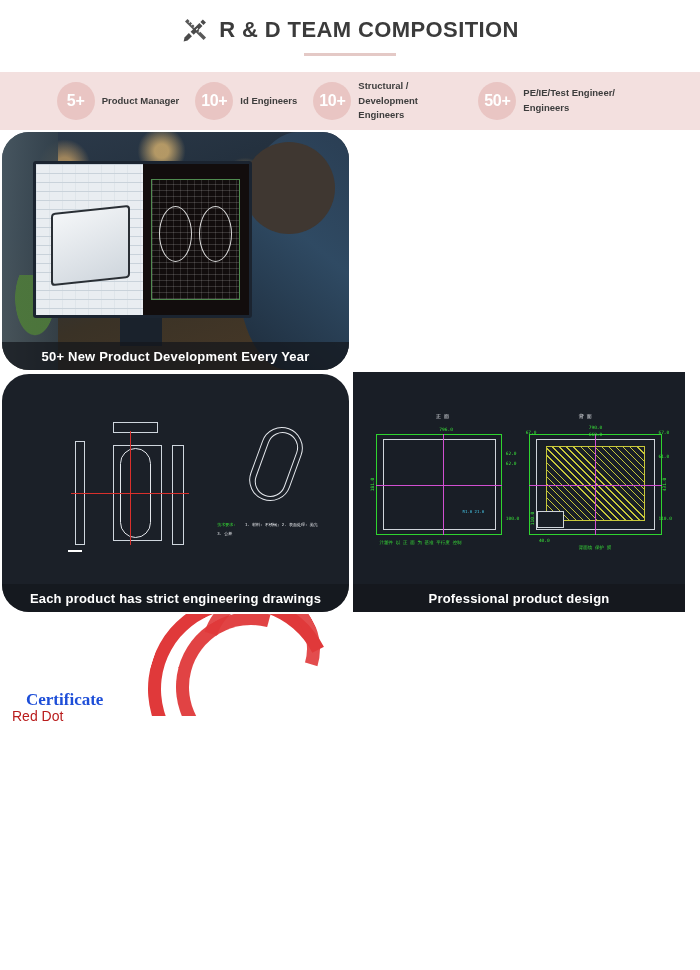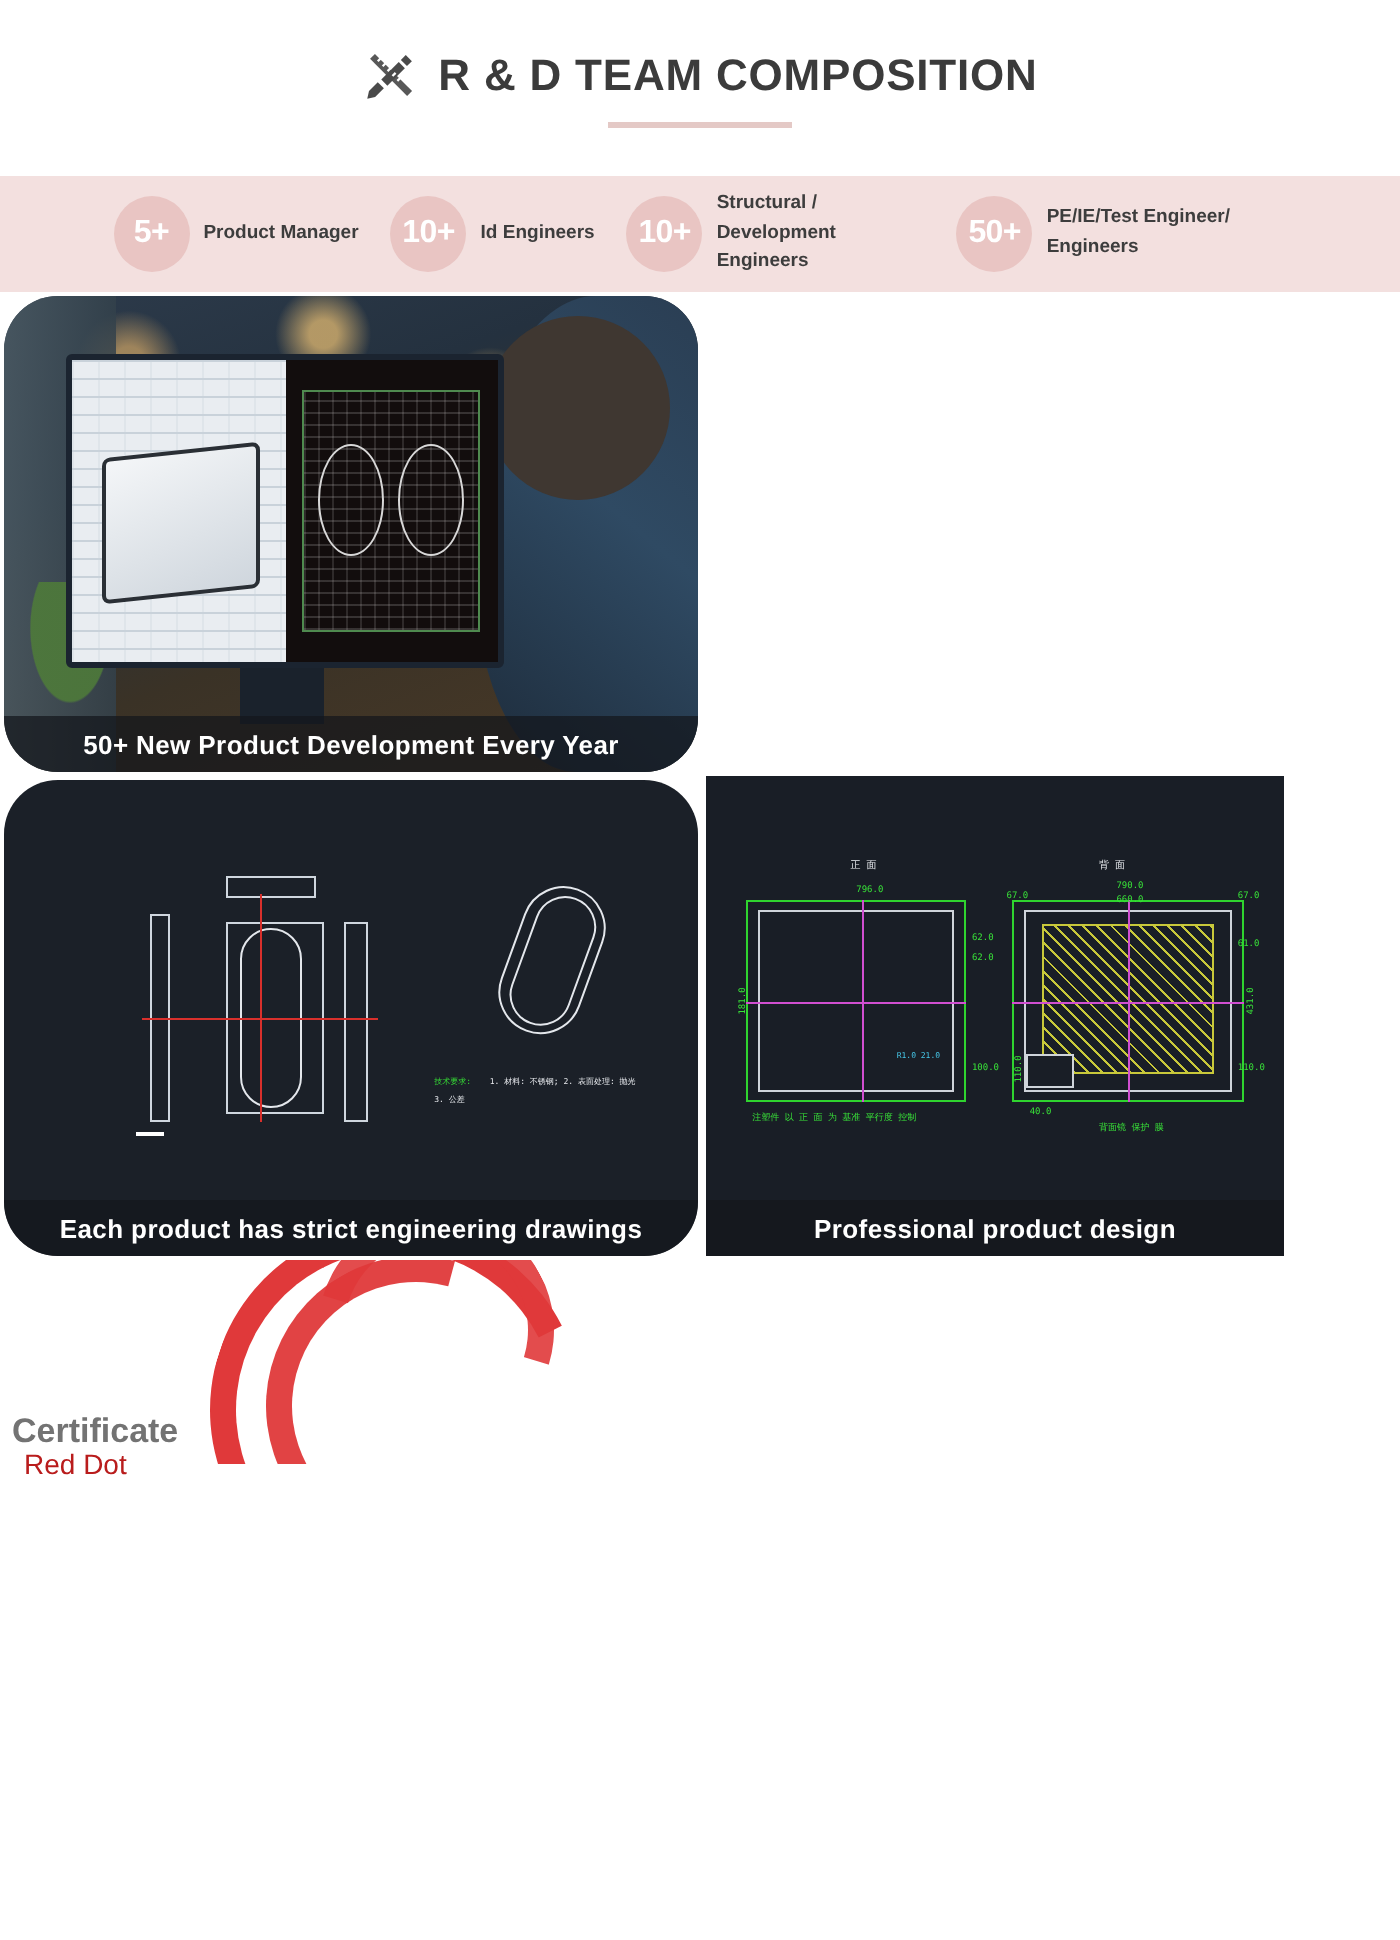--- a/index.html
+++ b/index.html
@@ -19,21 +19,21 @@
     display: flex; align-items: center; justify-content: center;
     gap: 10px;
   }
   .sec-head-title {
     font-size: 22px; font-weight: bold; letter-spacing: .4px;
     color: #3b3b3b; white-space: nowrap;
   }
   .sec-head-rule {
     width: 92px; height: 3px; background: #e4c9c6; margin-top: 9px;
   }
-  .head1 { height: 88px; }
+  .head1 { height: 72px; }
 
   .icon-sq { width: 28px; height: 28px; display: block; }
 
   
   .stats {
     height: 58px; background: #f3e0df;
     display: flex; align-items: center; justify-content: center;
     gap: 0px; padding: 0 14px;
   }
   .stat {
@@ -52,21 +52,21 @@
     max-width: 100px;
   }
   .stat-label.wide { max-width: 104px; }
 
   
   .grid { display: flex; flex-wrap: wrap; }
   .cell {
     position: relative; overflow: hidden;
   }
   .cell.a, .cell.b { width: 347px; height: 238px; margin: 2px; border-radius: 27px; }
-  .cell.c, .cell.d { width: 289px; height: 240px; margin: 2px; margin-top: 0; }
+  .cell.c, .cell.d { width: 332px; height: 240px; margin: 2px; margin-top: 0; }
 
   .caption {
     position: absolute; left: 0; right: 0; bottom: 0;
     height: 28px; display: flex; align-items: center; justify-content: center;
     color: #ffffff; font-size: 13px; font-weight: bold;
     background: rgba(20,22,28,.72);
     letter-spacing: .2px;
   }
 
   
@@ -186,21 +186,21 @@
     position: absolute; right: -6px; top: -28px; width: 200px; height: 130px;
     overflow: hidden;
   }
   .reddot .swirl span {
     position: absolute; border: 13px solid #e0393a; border-radius: 50%;
     border-right-color: transparent; border-bottom-color: transparent;
   }
   .reddot .s1 { width: 186px; height: 186px; left: 8px;  top: 10px; transform: rotate(18deg); }
   .reddot .s2 { width: 150px; height: 150px; left: 36px; top: 26px; transform: rotate(-30deg); opacity:.95;}
   .reddot .s3 { width: 118px; height: 118px; left: 62px; top: 4px;  transform: rotate(62deg); opacity:.9;}
-  .rd-h1 { position: absolute; left: 4px; top: 76px; font-size: 17px; font-weight: bold; color: #737373; }
+  .rd-h1 { position: absolute; left: 24px; top: 76px; font-size: 17px; font-weight: bold; color: #1d4ed8; font-family: Liberation Serif, serif; }
   .rd-h2 { position: absolute; left: 10px; top: 94px; font-size: 14px; color: #b91c1c; }
 </style>
 </head>
 <body>
 
 <div class="sec-head head1">
   <div class="sec-head-row">
     <span class="icon-sq">
       <svg viewBox="0 0 32 32" width="28" height="28" aria-hidden="true">
         <g fill="#4a4a4a">

